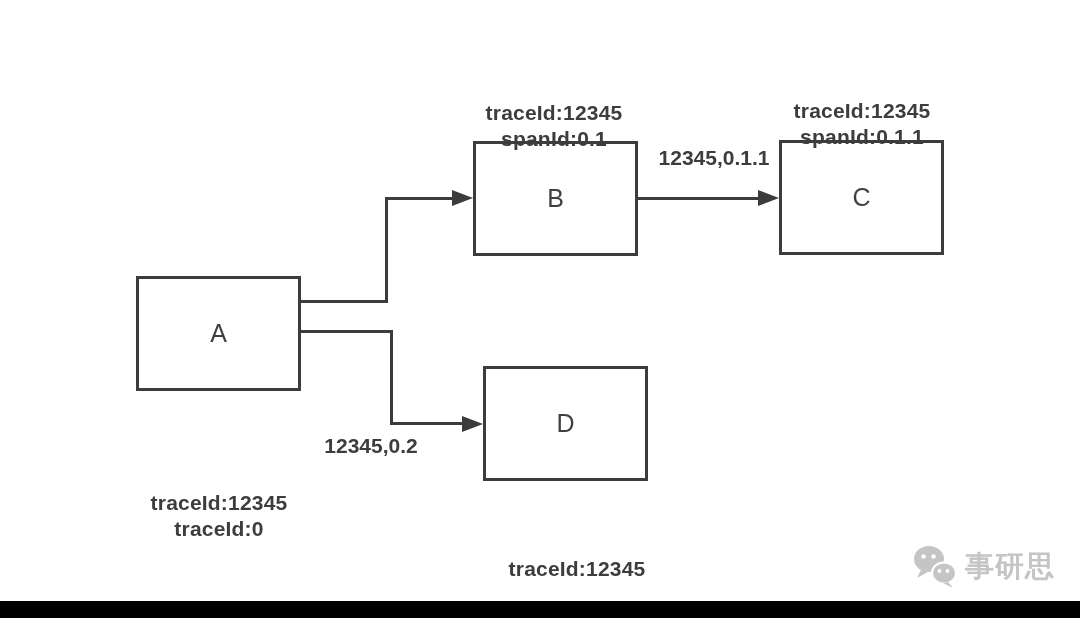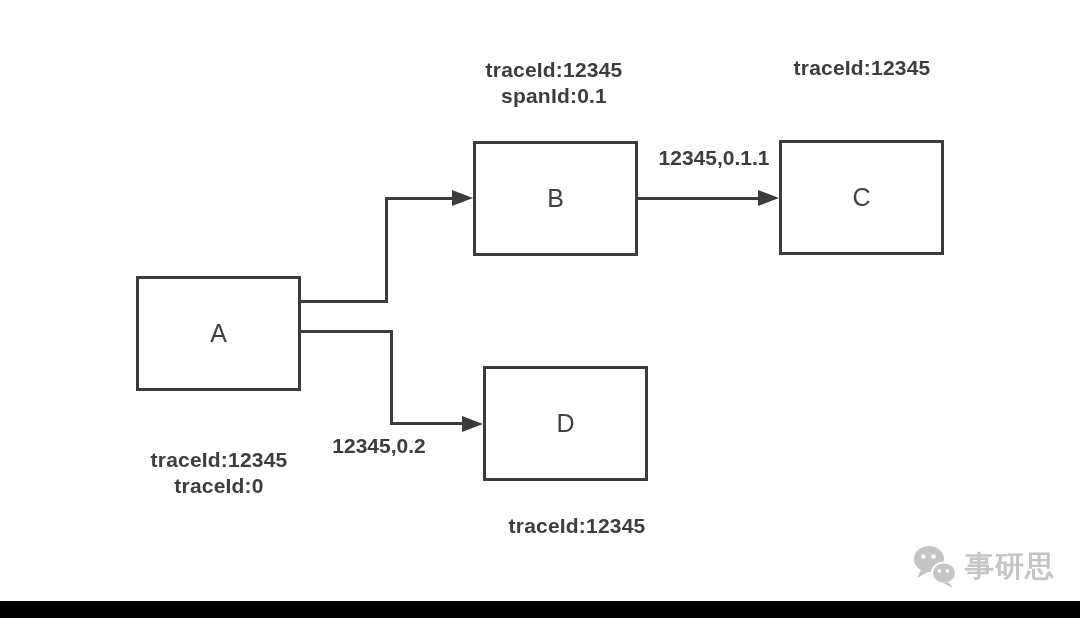--- a/index.html
+++ b/index.html
@@ -30,36 +30,37 @@
   #node-d { left: 483px; top: 366px; }
 
   
   .annotation {
     position: absolute;
     width: 180px;
     text-align: center;
     font-size: 21px; line-height: 26px;
     font-weight: 700; color: #3d3d3d;
     letter-spacing: 0.2px;
+    margin-top: 43px;
   }
   #annot-b { left: 464px; top: 57px; }
   #annot-c { left: 772px; top: 55px; }
   #annot-a { left: 129px; top: 447px; }
   #annot-d { left: 487px; top: 513px; }
 
   
   .edge-label {
     position: absolute;
     width: 140px;
     text-align: center;
     font-size: 21px; font-weight: 700; color: #3d3d3d;
   }
   #elabel-ab { left: 235px; top: 169px; }
   #elabel-bc { left: 644px; top: 146px; }
-  #elabel-ad { left: 309px; top: 434px; }
+  #elabel-ad { left: 301px; top: 434px; }
 
   
   .seg { position: absolute; background: #3c3c3c; }
   
   #ab-h1 { left: 298px; top: 300px; width: 90px; height: 3px; }
   #ab-v  { left: 385px; top: 198px; width: 3px;  height: 105px; }
   #ab-h2 { left: 385px; top: 197px; width: 68px; height: 3px; }
   
   #bc-h  { left: 637px; top: 197px; width: 122px; height: 3px; }
   
@@ -140,20 +141,21 @@
   <div class="annotation" id="annot-a">
     <div>traceId:12345</div>
     <div>traceId:0</div>
   </div>
   <div class="annotation" id="annot-b">
     <div>traceId:12345</div>
     <div>spanId:0.1</div>
   </div>
   <div class="annotation" id="annot-c">
     <div>traceId:12345</div>
+    <div>spanId:0.1.1</div>
   </div>
   <div class="annotation" id="annot-d">
     <div>traceId:12345</div>
   </div>
 
   <div class="watermark">
     <svg width="46" height="46" viewBox="0 0 46 46" aria-hidden="true">
       <g fill="#c5c5c5">
         <ellipse cx="17" cy="15" rx="15" ry="13"></ellipse>
         <polygon points="9,26 5,34 16,28"></polygon>

